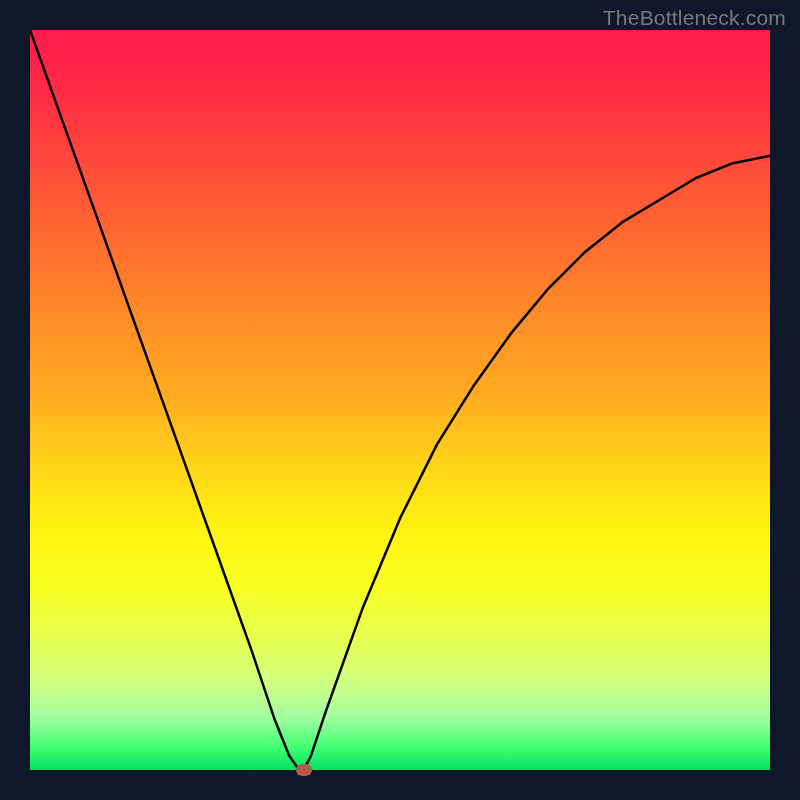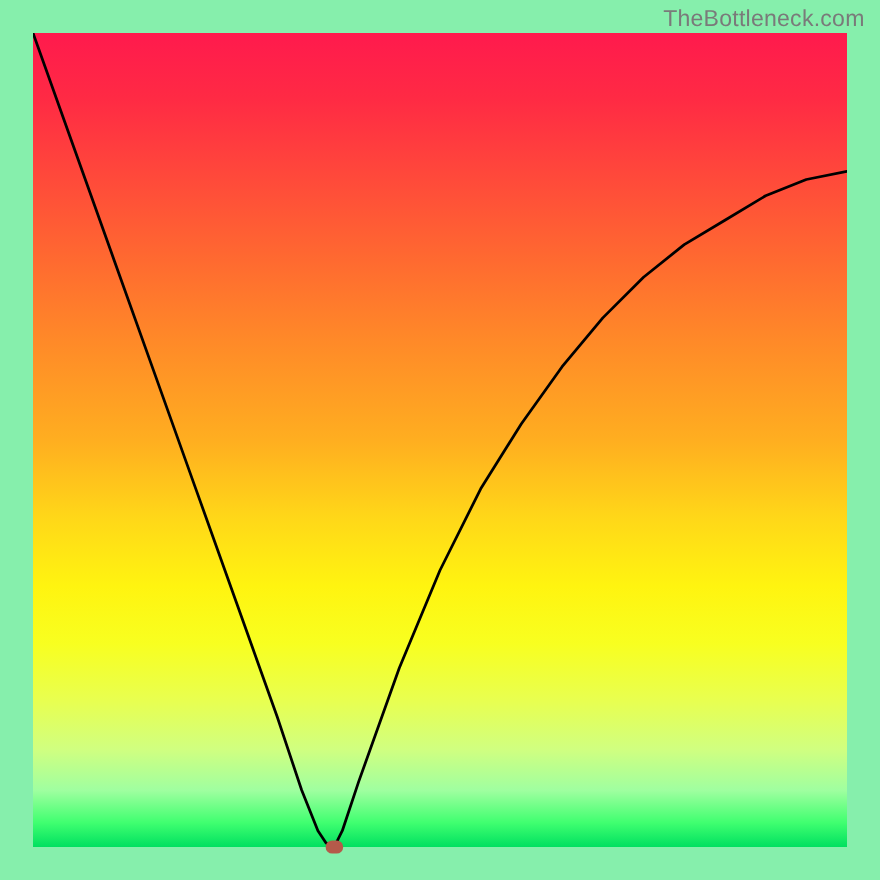--- a/index.html
+++ b/index.html
@@ -1,21 +1,21 @@
 <!DOCTYPE html>
 <html><head>
 <meta charset="utf-8">
 <style>
   * { margin: 0; padding: 0; box-sizing: border-box; }
   html, body { width: 800px; height: 800px; overflow: hidden; background: #000; }
   .frame {
     position: relative;
     width: 800px;
     height: 800px;
-    background: #86efac;
+    background: #0f172a;
   }
   .plot-area {
     position: absolute;
     left: 30px;
     top: 30px;
     width: 740px;
     height: 740px;
     background: linear-gradient(to bottom,
       #ff1a4d 0%,
       #ff2a44 8%,

